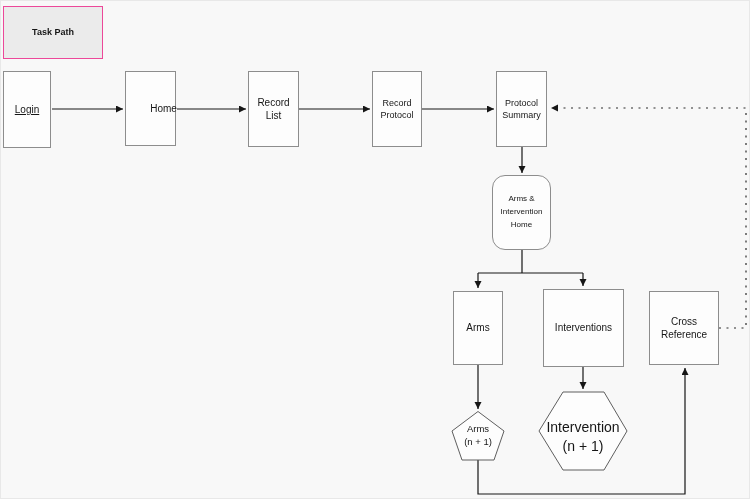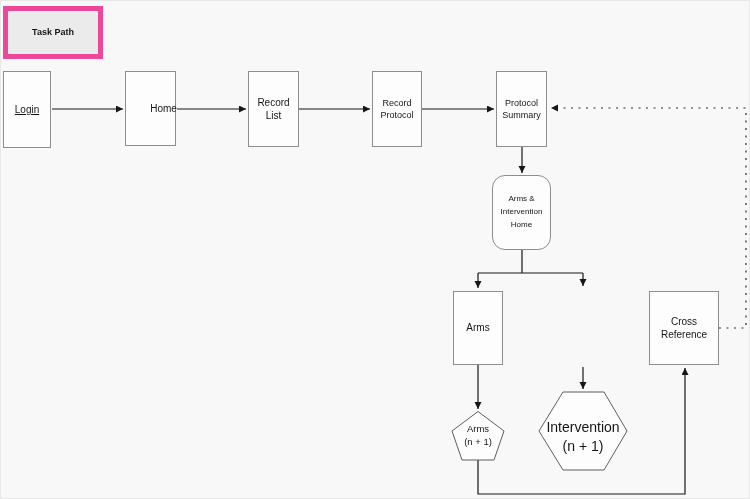--- a/index.html
+++ b/index.html
@@ -18,21 +18,21 @@
     background:#fdfdfd;
     border:1px solid #8d8d8d;
     display:flex;align-items:center;justify-content:center;
     text-align:center;
     box-sizing:border-box;
     line-height:1.35;
     padding:2px;
   }
   .legend{
     background:#ebebeb;
-    border:5px solid #ec4899;
+    border:1px solid #ec4899;
     font-weight:bold;
     font-size:9px;
   }
   .fs10{font-size:10px;}
   .fs9{font-size:9px;}
   .fs8{font-size:8px;line-height:1.6;border-radius:13px;}
   .shape-label{
     position:absolute;
     text-align:center;
     line-height:1.35;
@@ -78,20 +78,21 @@
 
   <div class="node fs10" style="left:2px;top:70px;width:48px;height:77px;text-decoration:underline;">Login</div>
   <div class="node fs10" style="left:124px;top:70px;width:51px;height:75px;padding-left:28px;">Home</div>
   <div class="node fs10" style="left:247px;top:70px;width:51px;height:76px;">Record List</div>
   <div class="node fs9" style="left:371px;top:70px;width:50px;height:76px;">Record Protocol</div>
   <div class="node fs9" style="left:495px;top:70px;width:51px;height:76px;">Protocol Summary</div>
 
   <div class="node fs8" style="left:491px;top:174px;width:59px;height:75px;">Arms &amp; Intervention Home</div>
 
   <div class="node fs10" style="left:452px;top:290px;width:50px;height:74px;">Arms</div>
+  <div class="node fs10" style="left:542px;top:288px;width:81px;height:78px;">Interventions</div>
   <div class="node fs10" style="left:648px;top:290px;width:70px;height:74px;">Cross Reference</div>
 
   <div class="shape-label" style="left:450px;top:422px;width:54px;font-size:9.5px;">
     <div>Arms</div>
     <div>(n + 1)</div>
   </div>
 
   <div class="shape-label" style="left:540px;top:417px;width:84px;font-size:14px;">
     <div>Intervention</div>
     <div>(n + 1)</div>

